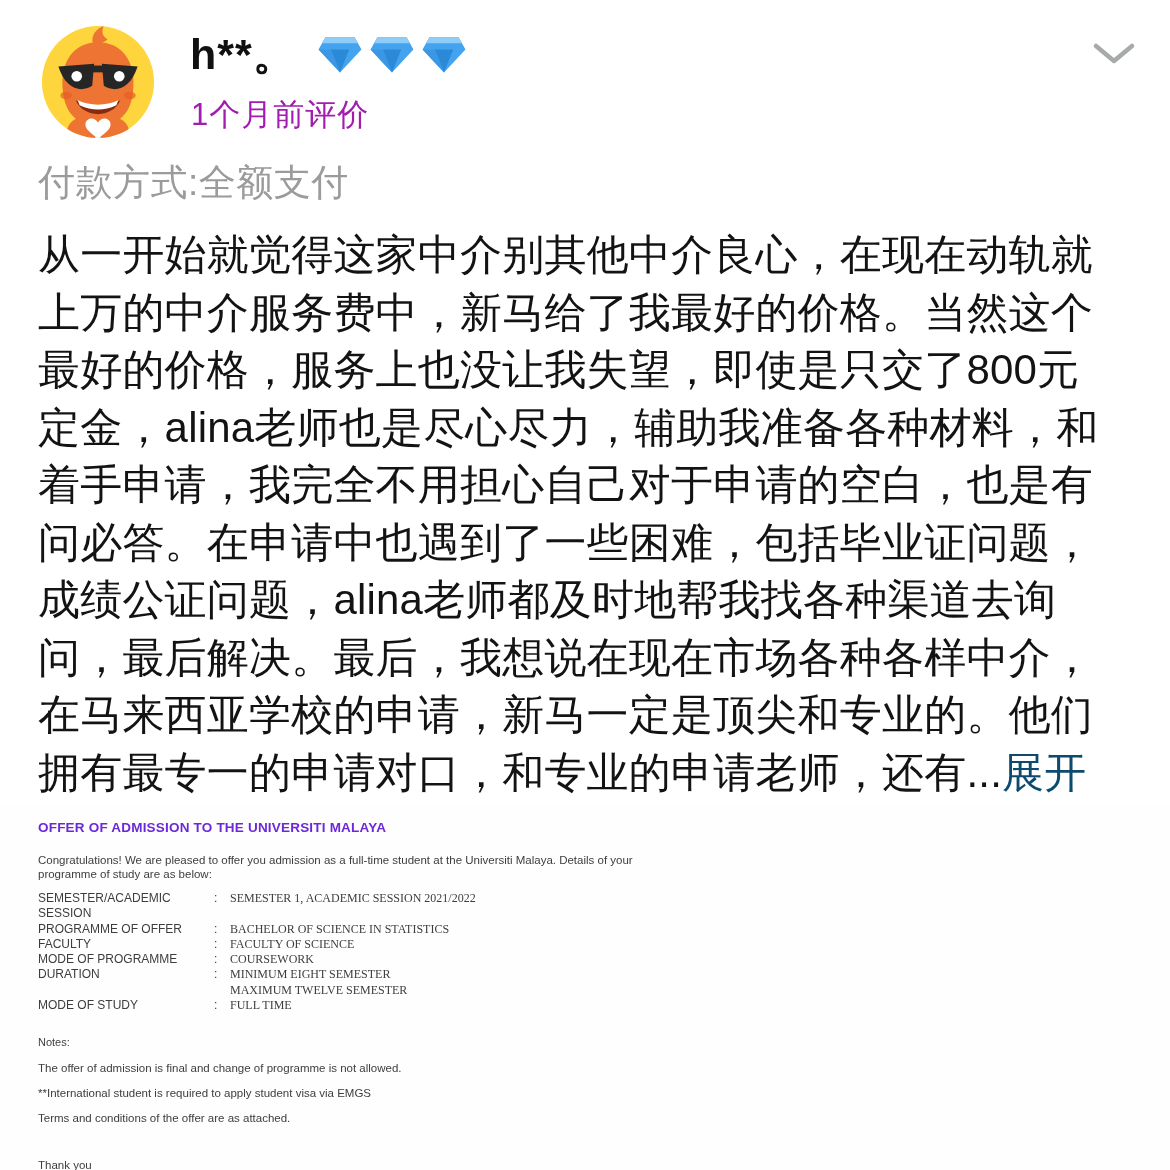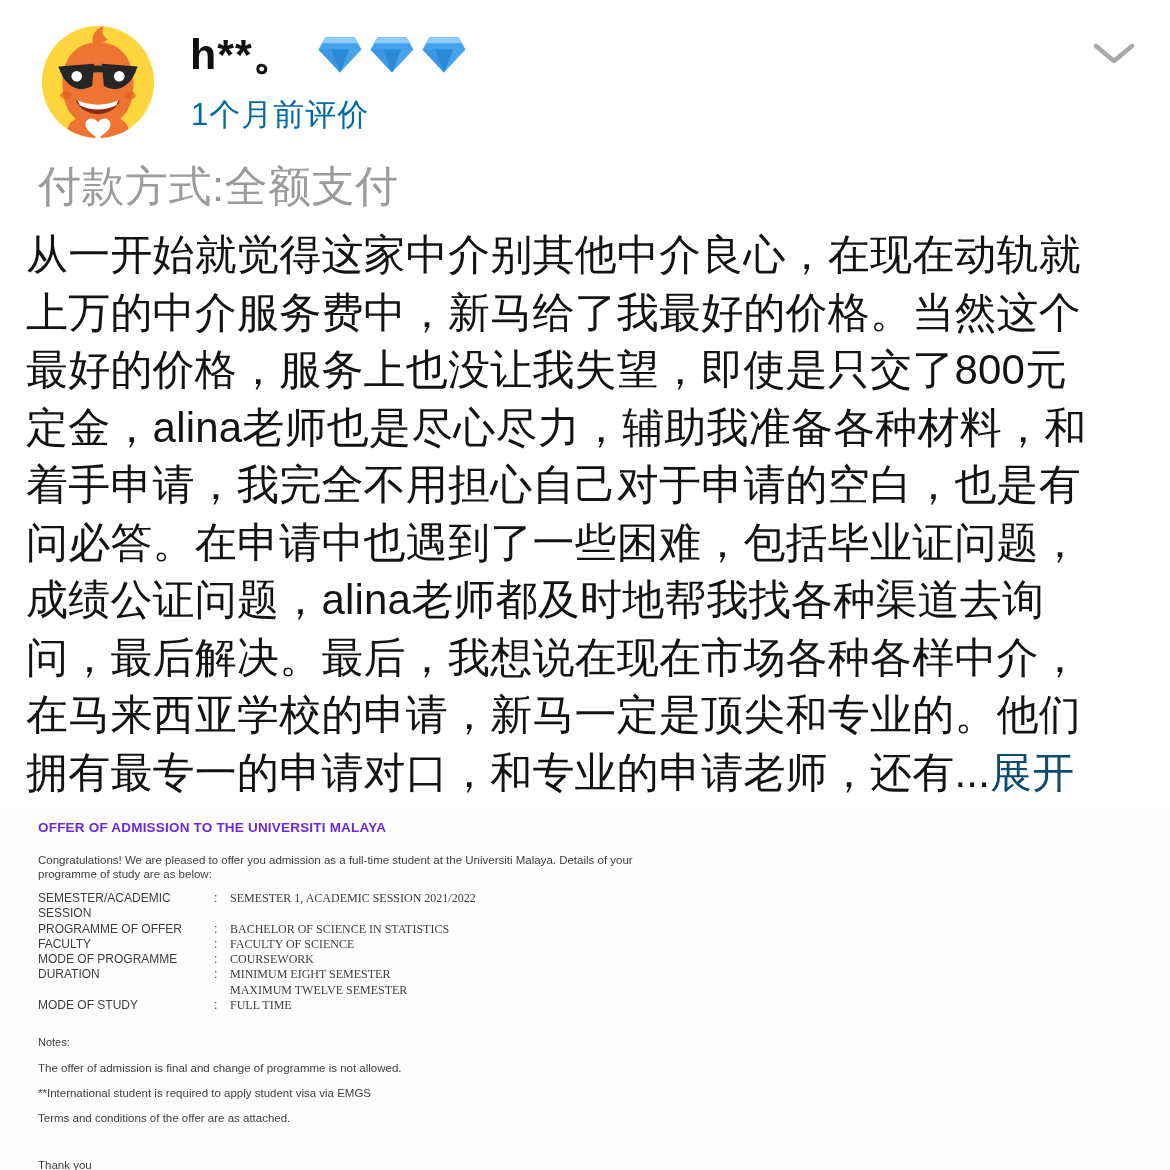--- a/index.html
+++ b/index.html
@@ -22,38 +22,38 @@
   }
   .username {
     font-size: 43px; font-weight: 700; color: #111;
     letter-spacing: 1px; line-height: 56px;
   }
   .diamonds { display: flex; align-items: center; gap: 2px; margin-left: 8px; }
   .diamonds svg { width: 50px; height: 46px; display: block; }
 
   .review-time {
     position: absolute; left: 191px; top: 94px;
-    font-size: 31px; color: #0369a1; letter-spacing: 1px;
+    font-size: 31px; color: #a21caf; letter-spacing: 1px;
   }
 
   .collapse-button {
     position: absolute; left: 1086px; top: 34px;
     width: 56px; height: 40px; display: flex;
     align-items: center; justify-content: center; cursor: pointer;
   }
 
   
   .payment-label {
     position: absolute; left: 38px; top: 158px;
-    font-size: 43px; color: #9b9b9b; letter-spacing: 0.5px;
+    font-size: 37px; color: #9b9b9b; letter-spacing: 0.5px;
   }
 
   
   .review-text {
-    position: absolute; left: 26px; top: 226px; width: 1125px;
+    position: absolute; left: 38px; top: 226px; width: 1125px;
     font-size: 42px; line-height: 57.5px; color: #131313;
     letter-spacing: 0.2px;
   }
   .review-text .body { white-space: pre-line; }
   .review-text .expand { color: #0c4a6e; cursor: pointer; }
 
   
   .attachment {
     position: absolute; left: 0; top: 806px; width: 1170px; height: 364px;
     background: #fefefe; cursor: pointer; overflow: hidden;

